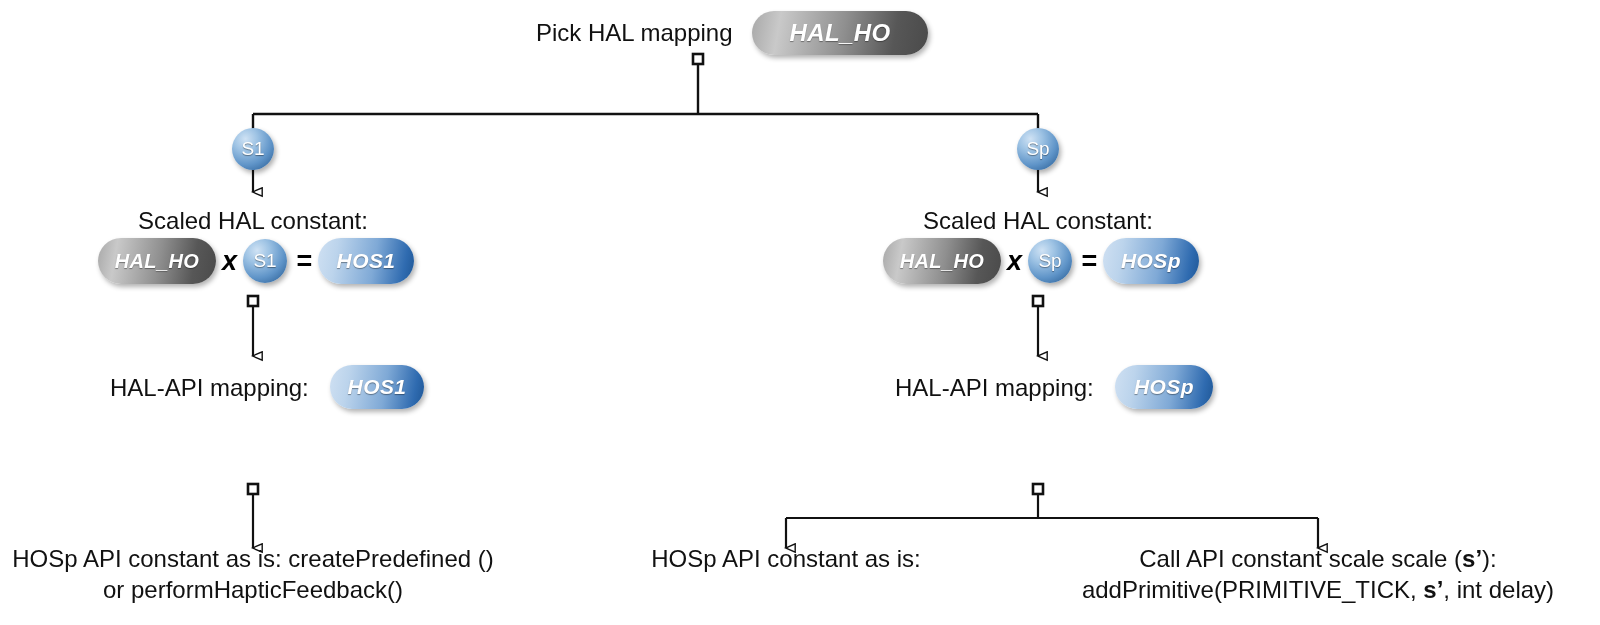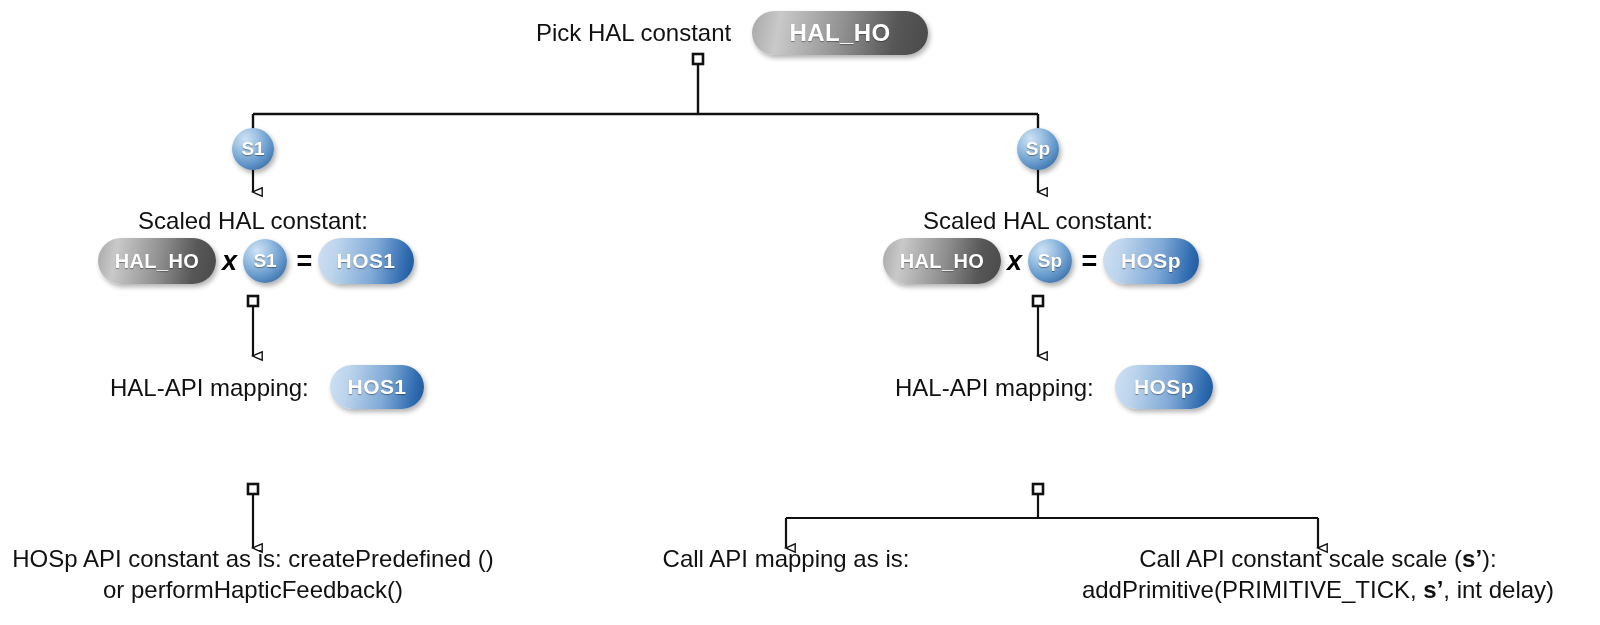--- a/index.html
+++ b/index.html
@@ -17,40 +17,41 @@
   #stage { position: absolute; inset: 0; width: 1600px; height: 625px; }
 
   
   #wires { position: absolute; left: 0; top: 0; width: 1600px; height: 625px; pointer-events: none; }
 
   
   .tok {
     position: absolute;
     display: flex; align-items: center; justify-content: center;
     color: #ffffff;
+    font-style: italic;
     font-weight: bold;
     letter-spacing: .4px;
     white-space: nowrap;
     text-shadow: 0 1px 1px rgba(0,0,0,.38);
     box-shadow: 2px 3px 5px rgba(0,0,0,.30);
   }
   .tok.gray {
     background: linear-gradient(100deg, #a8a8a8 0%, #c9c9c9 16%, #8f8f8f 52%, #575757 80%, #4a4a4a 100%);
   }
   .tok.blue {
     background: linear-gradient(100deg, #cfe0f2 0%, #bcd4ec 20%, #7fa9d6 58%, #2f6bb0 88%, #1f5796 100%);
     text-align: right;
   }
   .tok.pill { border-radius: 999px; }
 
   .circ {
     position: absolute;
     border-radius: 50%;
     display: flex; align-items: center; justify-content: center;
-    color: #ffffff; font-weight: bold; font-style: normal;
+    color: #ffffff; font-weight: normal; font-style: normal;
     background: radial-gradient(circle at 32% 26%, #cfe2f4 0%, #9ec3e4 28%, #5f94c8 62%, #35699f 88%, #2b5a8c 100%);
     box-shadow: 2px 3px 5px rgba(0,0,0,.32);
     text-shadow: 0 1px 1px rgba(0,0,0,.40);
   }
 
   
   .txt {
     position: absolute;
     font-size: 24px;
     line-height: 31px;
@@ -110,21 +111,21 @@
 
     <g>
       <rect x="1033" y="484" width="10" height="10" fill="#ffffff" stroke="#111111" stroke-width="2.6"></rect>
       <path d="M1038,494 L1038,518" fill="none" stroke="#111111" stroke-width="2.2"></path>
       <path d="M786,518 L1318,518" fill="none" stroke="#111111" stroke-width="2.2"></path>
       <path d="M786,518 L786,548" fill="none" stroke="#111111" stroke-width="2.2" marker-end="url(#ohead)"></path>
       <path d="M1318,518 L1318,548" fill="none" stroke="#111111" stroke-width="2.2" marker-end="url(#ohead)"></path>
     </g>
   </svg>
 
-  <div class="txt" style="left:536px; top:17px;">Pick HAL constant</div>
+  <div class="txt" style="left:536px; top:17px;">Pick HAL mapping</div>
   <div class="tok pill gray" style="left:752px; top:11px; width:176px; height:44px; font-size:24px;">HAL_HO</div>
 
   <div class="circ" style="left:232px; top:128px; width:42px; height:42px; font-size:19px;">S1</div>
   <div class="circ" style="left:1017px; top:128px; width:42px; height:42px; font-size:19px;">Sp</div>
 
   <div class="txt c" style="left:128px; top:205px; width:250px;">Scaled HAL constant:</div>
 
   <div class="tok pill gray" style="left:98px; top:238px; width:118px; height:46px; font-size:20px;">HAL_HO</div>
   <div class="op" style="left:222px; top:246px;">x</div>
   <div class="circ" style="left:243px; top:239px; width:44px; height:44px; font-size:19px;">S1</div>
@@ -141,18 +142,18 @@
 
   <div class="tok pill gray" style="left:883px; top:238px; width:118px; height:46px; font-size:20px;">HAL_HO</div>
   <div class="op" style="left:1007px; top:246px;">x</div>
   <div class="circ" style="left:1028px; top:239px; width:44px; height:44px; font-size:19px;">Sp</div>
   <div class="op" style="left:1081px; top:246px;">=</div>
   <div class="tok pill blue" style="left:1103px; top:238px; width:96px; height:46px; font-size:21px;">HOSp</div>
 
   <div class="txt" style="left:895px; top:372px;">HAL-API mapping:</div>
   <div class="tok pill blue" style="left:1115px; top:365px; width:98px; height:44px; font-size:21px;">HOSp</div>
 
-  <div class="txt c" style="left:536px; top:543px; width:500px;">Call API mapping as is:</div>
+  <div class="txt c" style="left:536px; top:543px; width:500px;">HOSp API constant as is:</div>
 
   <div class="txt c multi" style="left:1068px; top:543px; width:500px;"><span>Call API constant scale scale (</span><span class="b">s’</span><span>):</span></div>
   <div class="txt c multi" style="left:1068px; top:574px; width:500px;"><span>addPrimitive(PRIMITIVE_TICK, </span><span class="b">s’</span><span>, int delay)</span></div>
 
 </div>
 
 </body></html>

